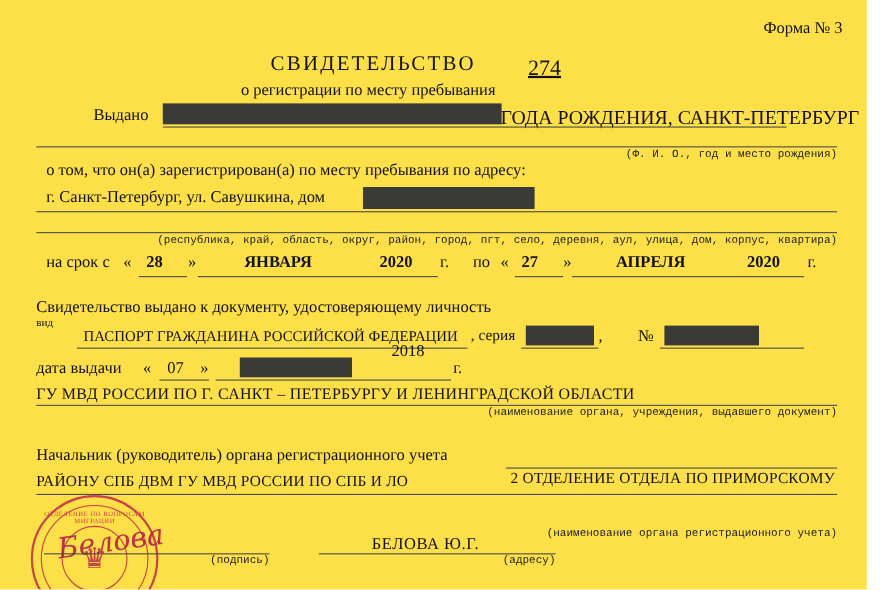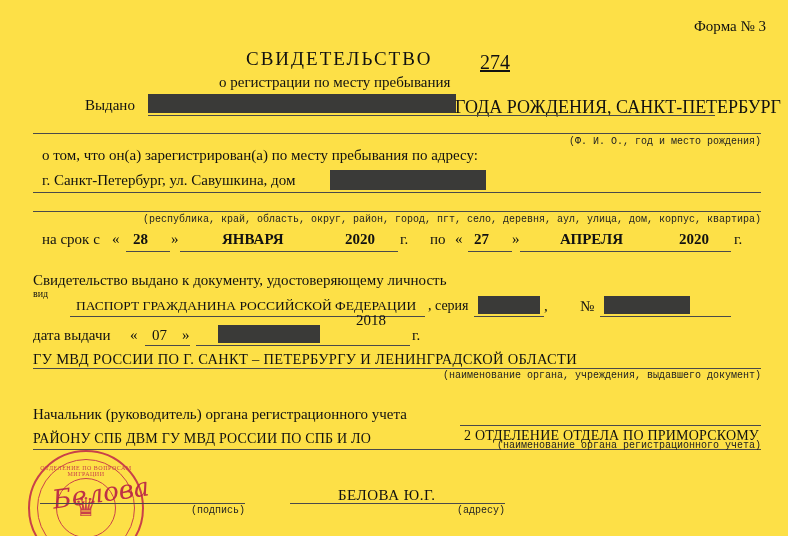--- a/index.html
+++ b/index.html
@@ -225,21 +225,21 @@
 
   <div class="txt organ-line">ГУ  МВД  РОССИИ  ПО  Г. САНКТ – ПЕТЕРБУРГУ  И  ЛЕНИНГРАДСКОЙ ОБЛАСТИ</div>
   <div class="line" style="left:33px; top:368px; width:728px;"></div>
   <div class="small-caption" style="left:33px; top:370px; width:728px;">(наименование органа, учреждения, выдавшего документ)</div>
 
   <div class="txt lbl-nachalnik">Начальник (руководитель) органа регистрационного учета</div>
   <div class="txt nach-val">2 ОТДЕЛЕНИЕ ОТДЕЛА  ПО ПРИМОРСКОМУ</div>
   <div class="line" style="left:460px; top:425px; width:301px;"></div>
   <div class="txt nach-val2">РАЙОНУ СПБ ДВМ  ГУ  МВД РОССИИ  ПО СПБ  И  ЛО</div>
   <div class="line" style="left:33px; top:449px; width:728px;"></div>
-  <div class="small-caption" style="left:33px; top:440px; width:728px;">(наименование органа регистрационного учета)</div>
+  <div class="small-caption" style="left:33px; top:480px; width:728px;">(наименование органа регистрационного учета)</div>
 
   <div class="stamp">
     <div class="stamp-txt-top">ОТДЕЛЕНИЕ ПО ВОПРОСАМ МИГРАЦИИ</div>
     <div class="stamp-inner"></div>
     <div class="eagle">♛</div>
 
   </div>
 
   <div class="signature">Белова</div>
   <div class="line" style="left:40px; top:503px; width:205px;"></div>

